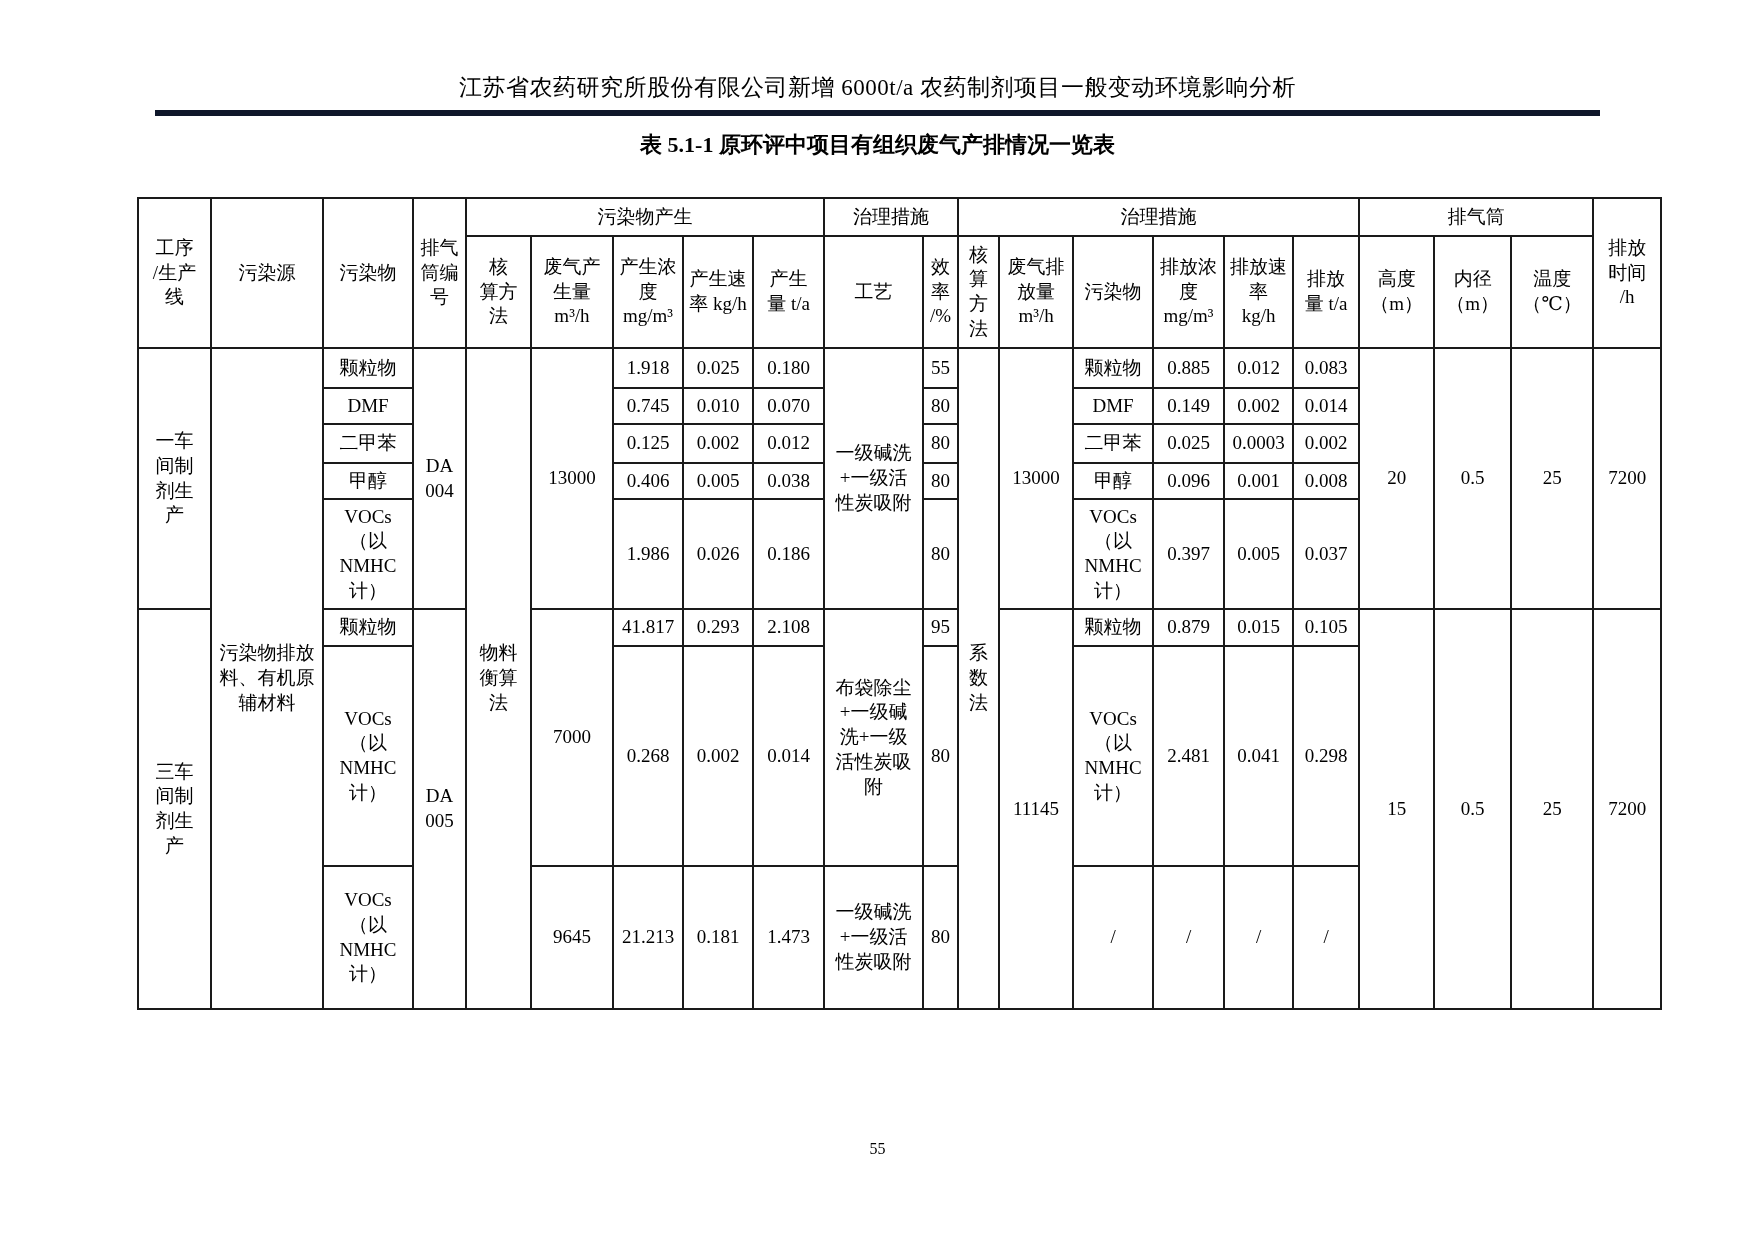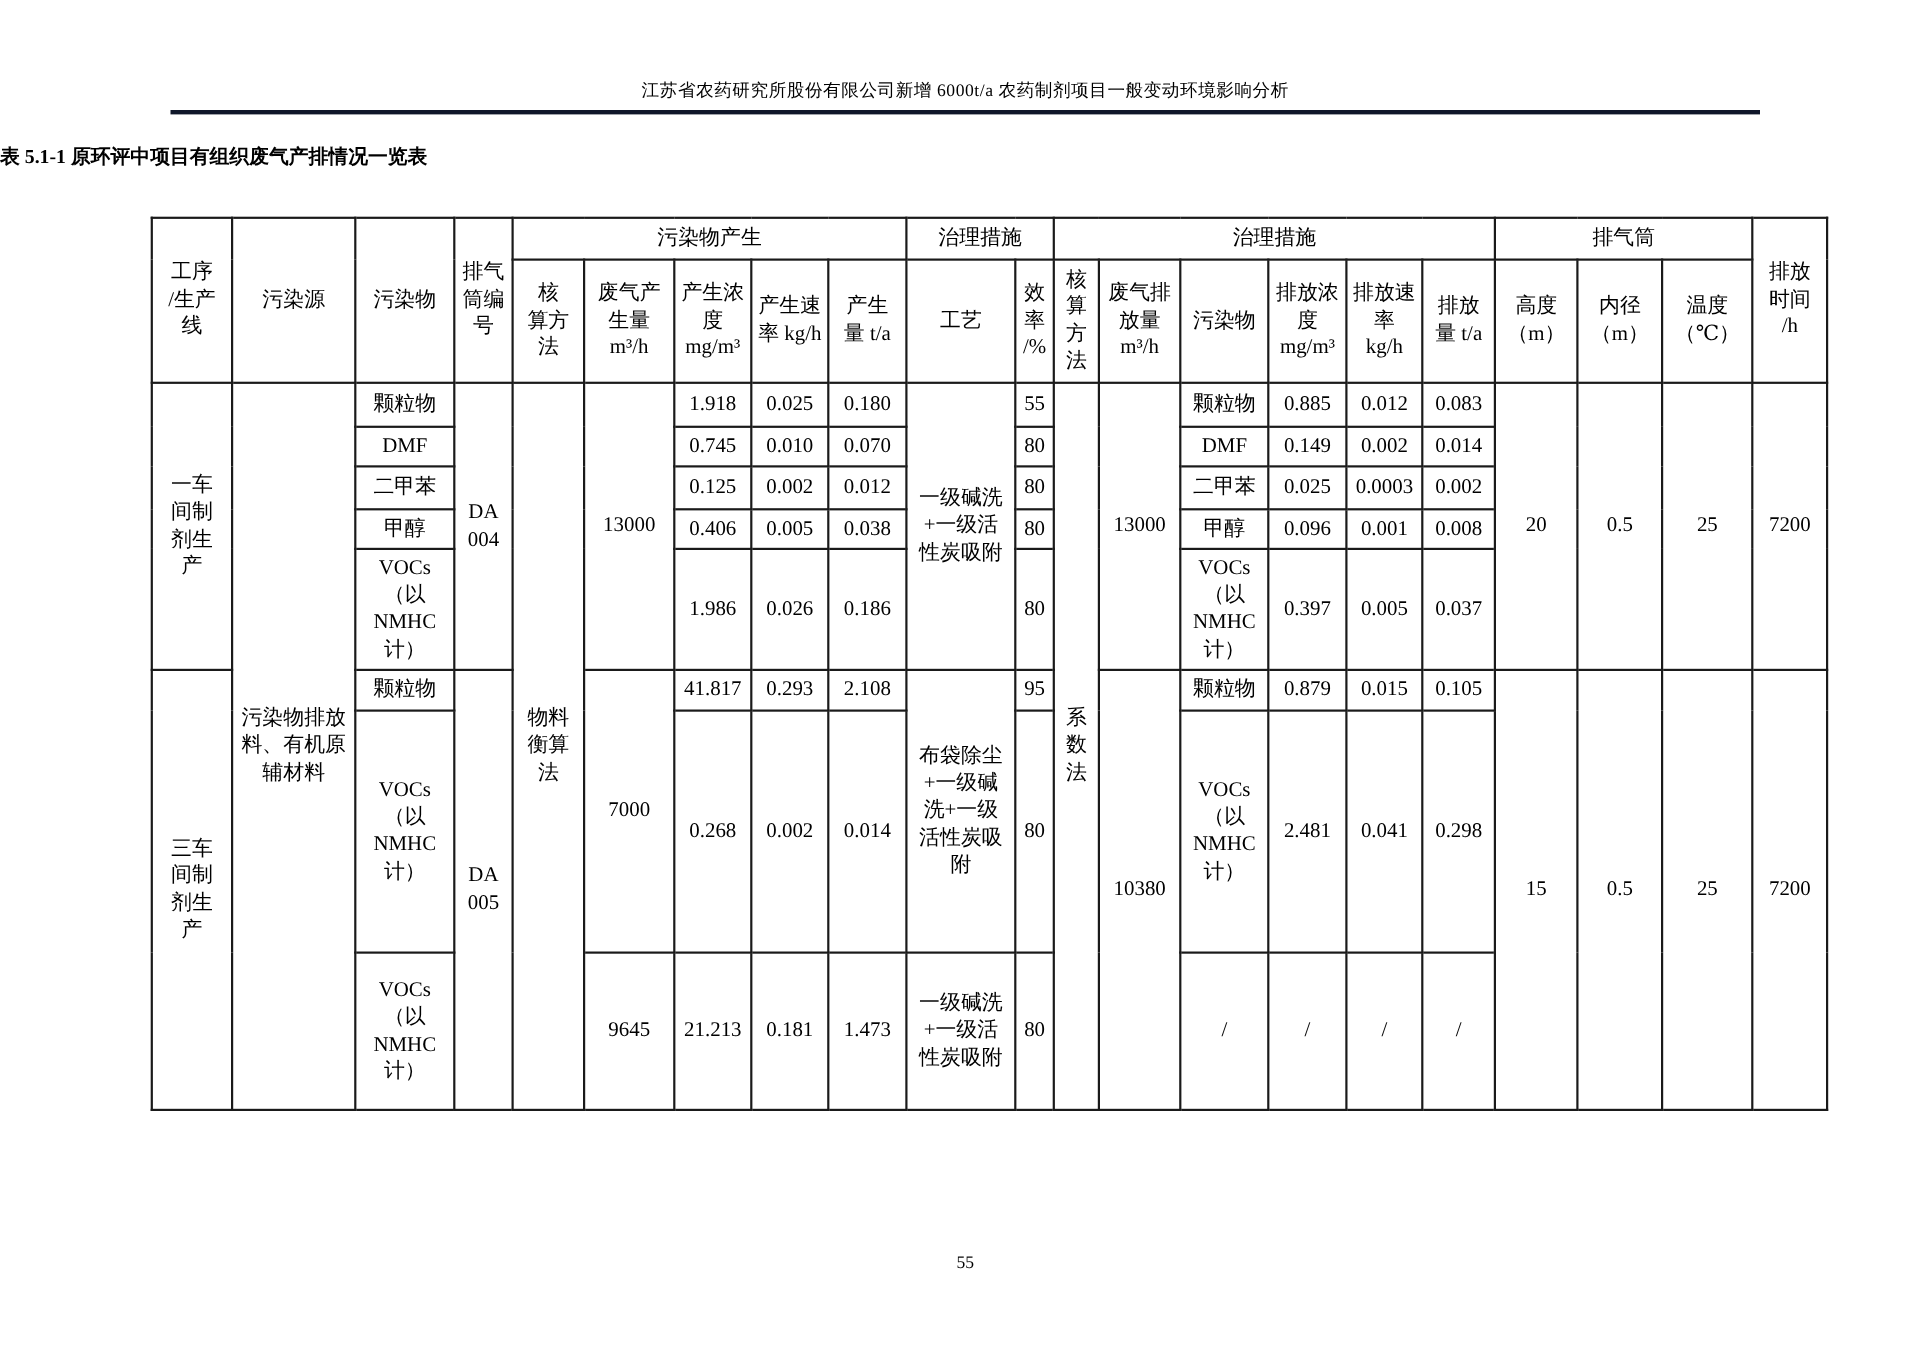--- a/index.html
+++ b/index.html
@@ -4,26 +4,26 @@
 <style>
   html,body { margin:0; padding:0; }
   body {
     width:1755px; height:1241px;
     background:#ffffff; color:#000;
     font-family:"Liberation Serif","DejaVu Serif",serif;
     position:relative;
   }
   .doc-header {
     position:absolute; top:72px; left:155px; width:1445px;
-    text-align:center; font-size:16px; letter-spacing:0.5px;
-    border-bottom:4px solid #0f172a; padding-bottom:7px;
+    text-align:center; font-size:23px; letter-spacing:0.5px;
+    border-bottom:6px solid #0f172a; padding-bottom:7px;
   }
   .table-title {
     position:absolute; top:130px; left:0; width:100%;
-    font-weight:bold; font-size:18px;
+    text-align:center; font-weight:bold; font-size:22px;
   }
   table.emission-table {
     position:absolute; top:197px; left:137px; width:1523px;
     border-collapse:collapse; table-layout:fixed;
   }
   .emission-table th, .emission-table td {
     border:2px solid #1a1a1a;
     text-align:center; vertical-align:middle;
     white-space:pre-line; word-break:break-all;
     padding:0 2px; font-size:19px; line-height:1.3; overflow:hidden;
@@ -231,21 +231,21 @@
     <td rowspan="2">7000</td>
     <td>41.817</td>
     <td>0.293</td>
     <td>2.108</td>
     <td rowspan="2">布袋除尘
 +一级碱
 洗+一级
 活性炭吸
 附</td>
     <td>95</td>
-    <td rowspan="3">10380</td>
+    <td rowspan="3">11145</td>
     <td>颗粒物</td>
     <td>0.879</td>
     <td>0.015</td>
     <td>0.105</td>
     <td rowspan="3">15</td>
     <td rowspan="3">0.5</td>
     <td rowspan="3">25</td>
     <td rowspan="3">7200</td>
   </tr>
   <tr class="r7">

